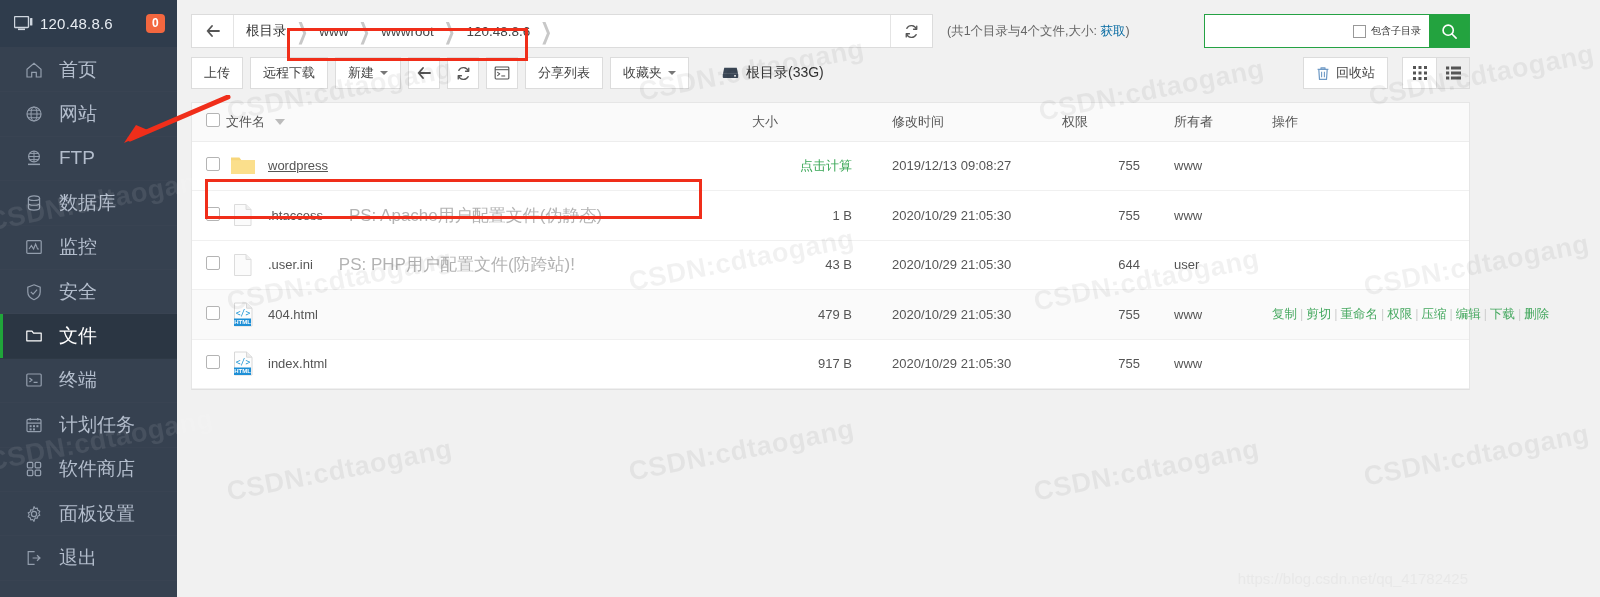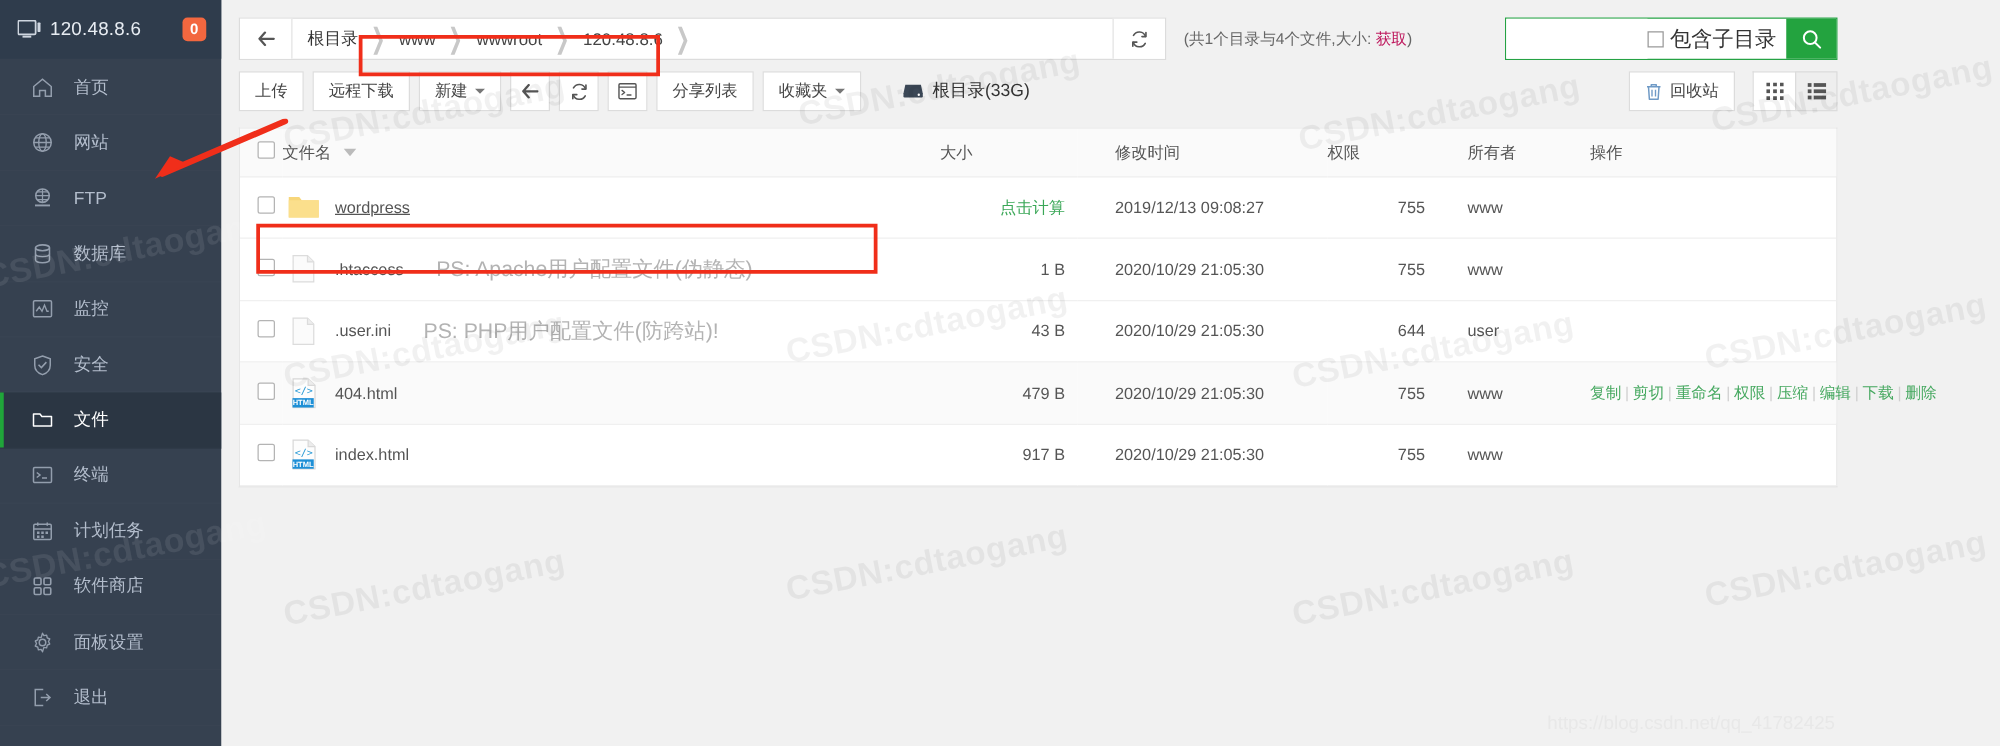--- a/index.html
+++ b/index.html
@@ -38,21 +38,21 @@
     min-width: 19px; height: 19px;
     line-height: 19px; text-align: center;
     padding: 0 4px;
   }
   .sb-nav { padding-top: 1px; }
   .sb-item {
     height: 44.4px;
     display: flex; align-items: center;
     padding-left: 25px;
     color: #b3bdcc;
-    font-size: 14px;
+    font-size: 19px;
     position: relative;
     cursor: pointer;
     border-bottom: 1px solid rgba(255,255,255,0.015);
   }
   .sb-item .ic {
     width: 22px; margin-right: 12px;
     display: flex; align-items: center; justify-content: flex-start;
     opacity: .75;
   }
   .sb-item.active {
@@ -112,39 +112,39 @@
   .refresh-cell {
     width: 42px;
     border-left: 1px solid #e4e4e4;
     display: flex; align-items: center; justify-content: center;
     background: #fff; cursor: pointer; color: #555;
   }
   .count-text {
     font-size: 12.5px; color: #666;
     margin-left: 14px; white-space: nowrap;
   }
-  .count-text .link { color: #be185d; cursor: pointer; }
+  .count-text .link { color: #0369a1; cursor: pointer; }
 
   .searchwrap {
     position: absolute; right: 14px; top: 14px;
     display: flex; align-items: stretch;
     height: 34px;
     border: 1px solid #25a244;
     width: 266px;
     background: #fff;
   }
   .searchwrap input {
     flex: 1; border: none; outline: none;
     padding: 0 8px; font-size: 13px;
     font-family: inherit; color: #333;
     min-width: 0;
   }
   .subdir-lab {
     display: flex; align-items: center;
-    font-size: 17px; color: #333;
+    font-size: 10px; color: #333;
     padding-right: 8px; white-space: nowrap;
     cursor: pointer;
   }
   .subdir-lab .cbx {
     width: 13px; height: 13px;
     border: 1px solid #999; background: #fff;
     margin-right: 5px; display: inline-block;
   }
   .search-btn {
     width: 40px; background: #23a33f;

